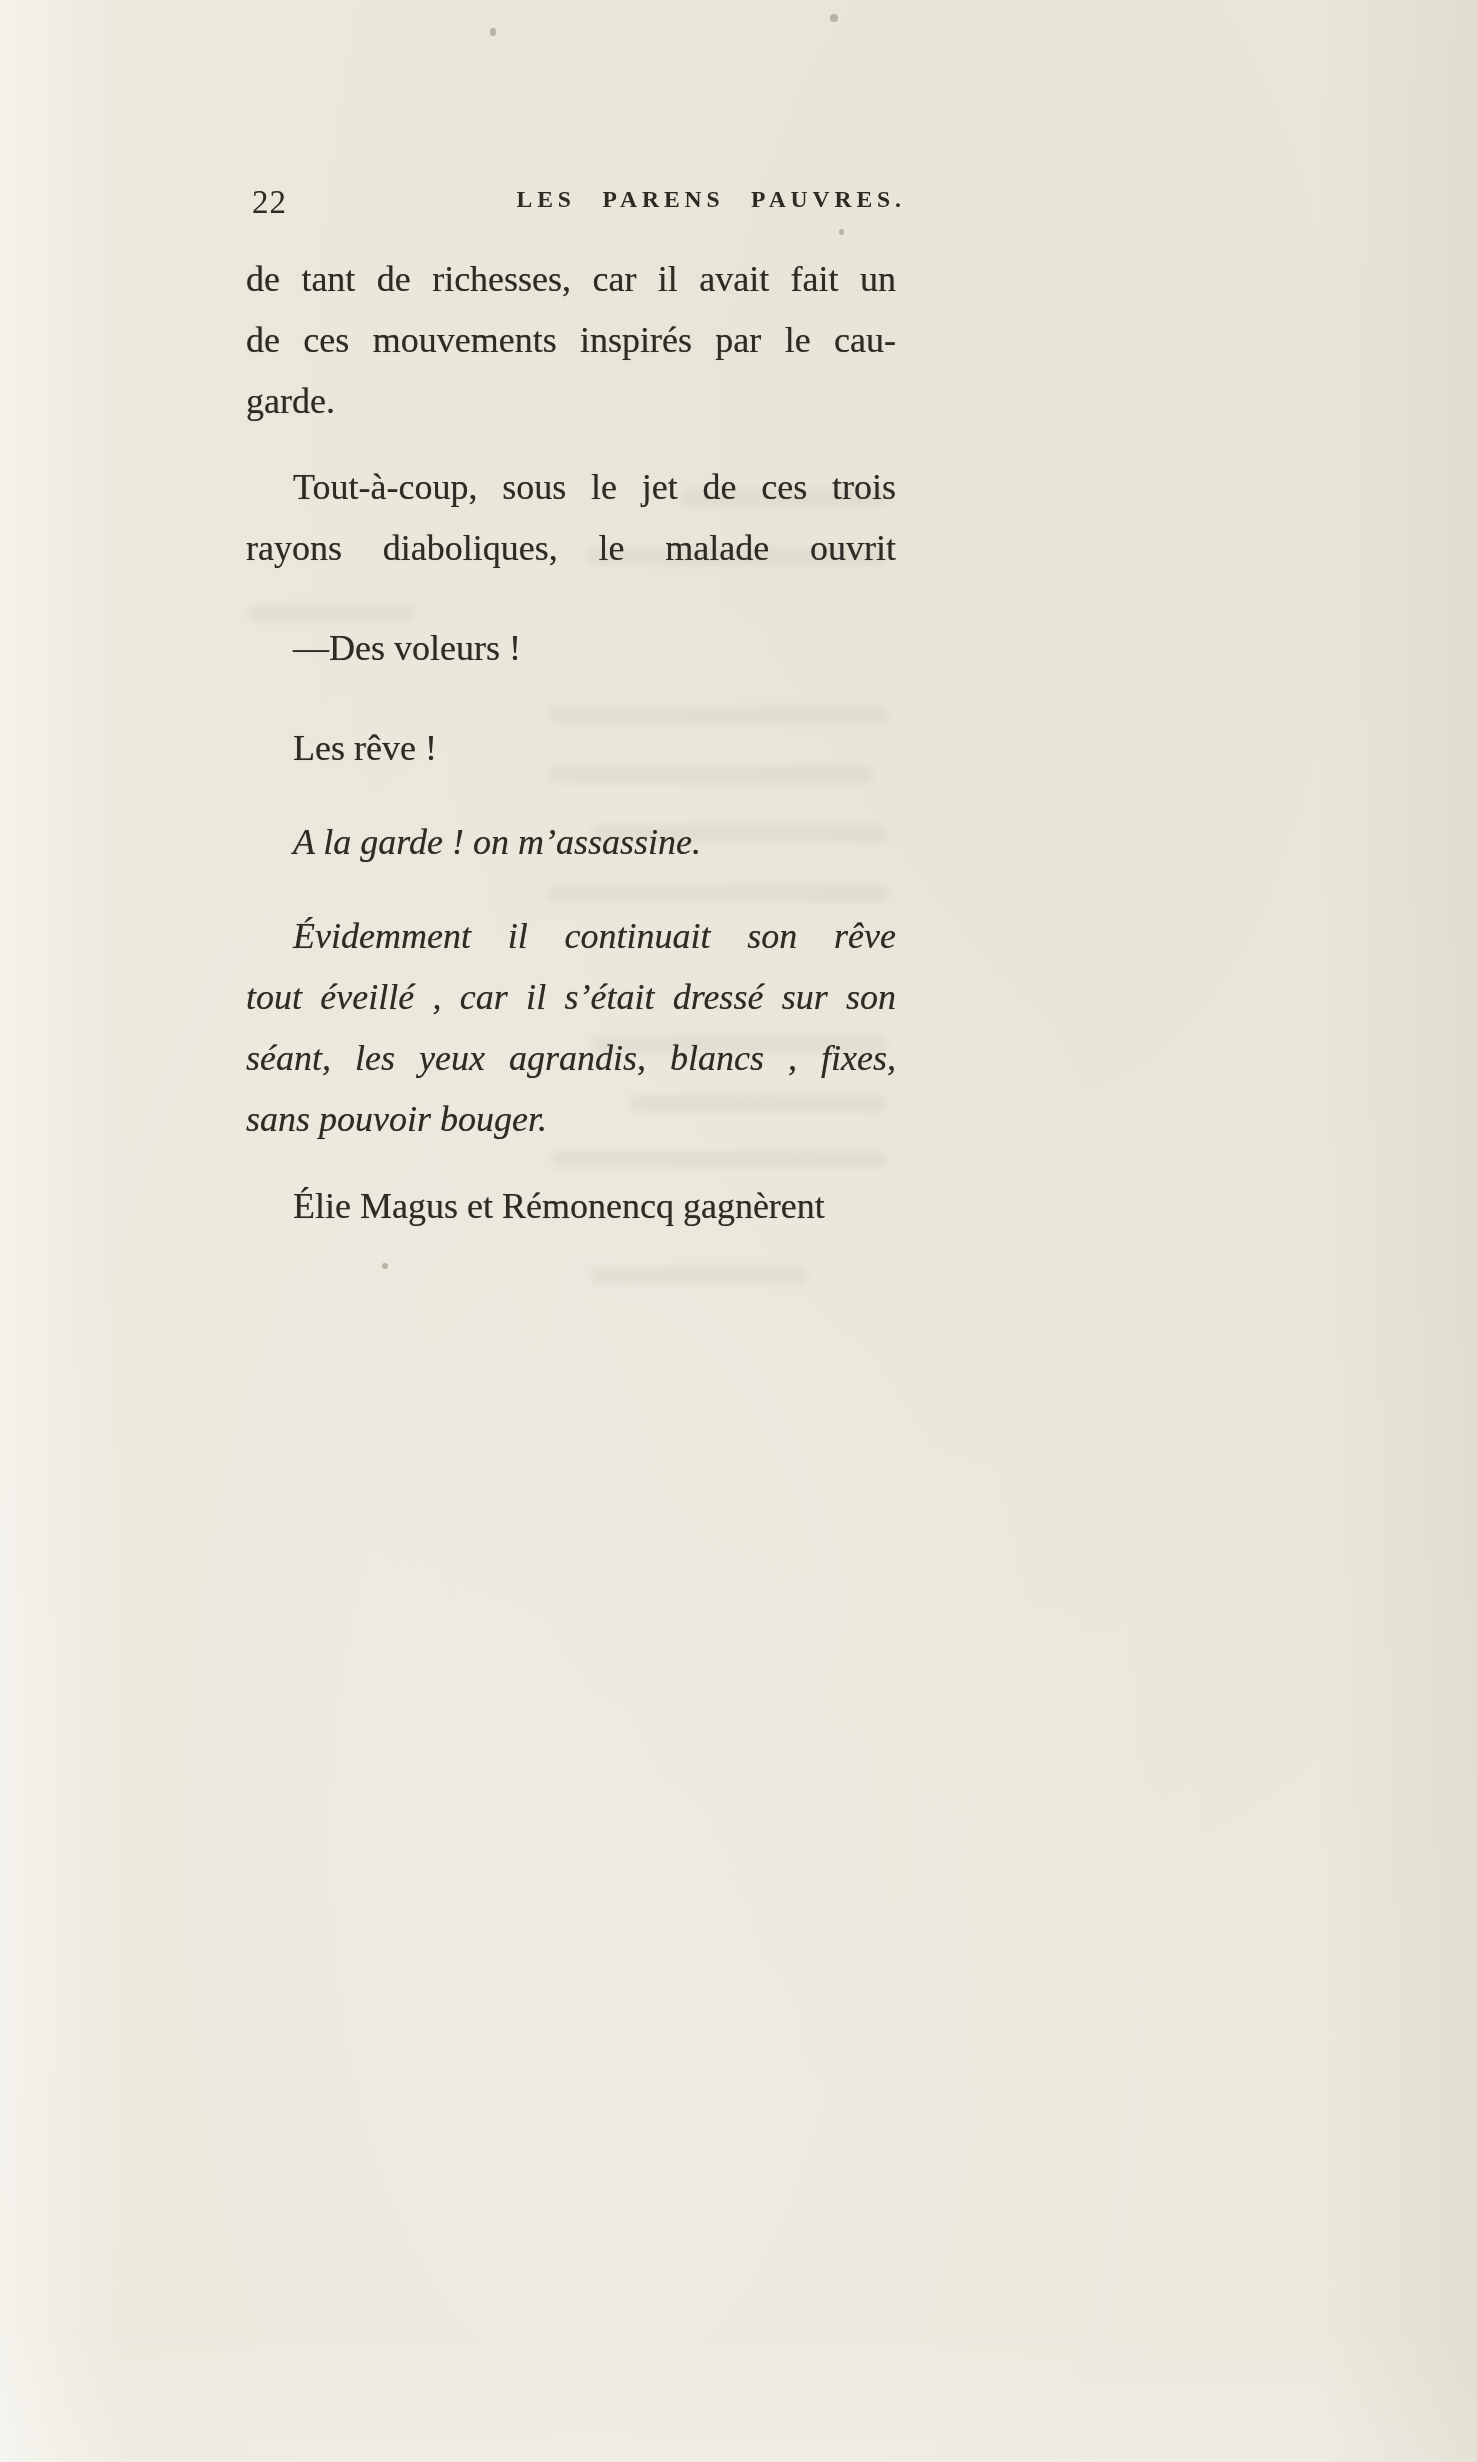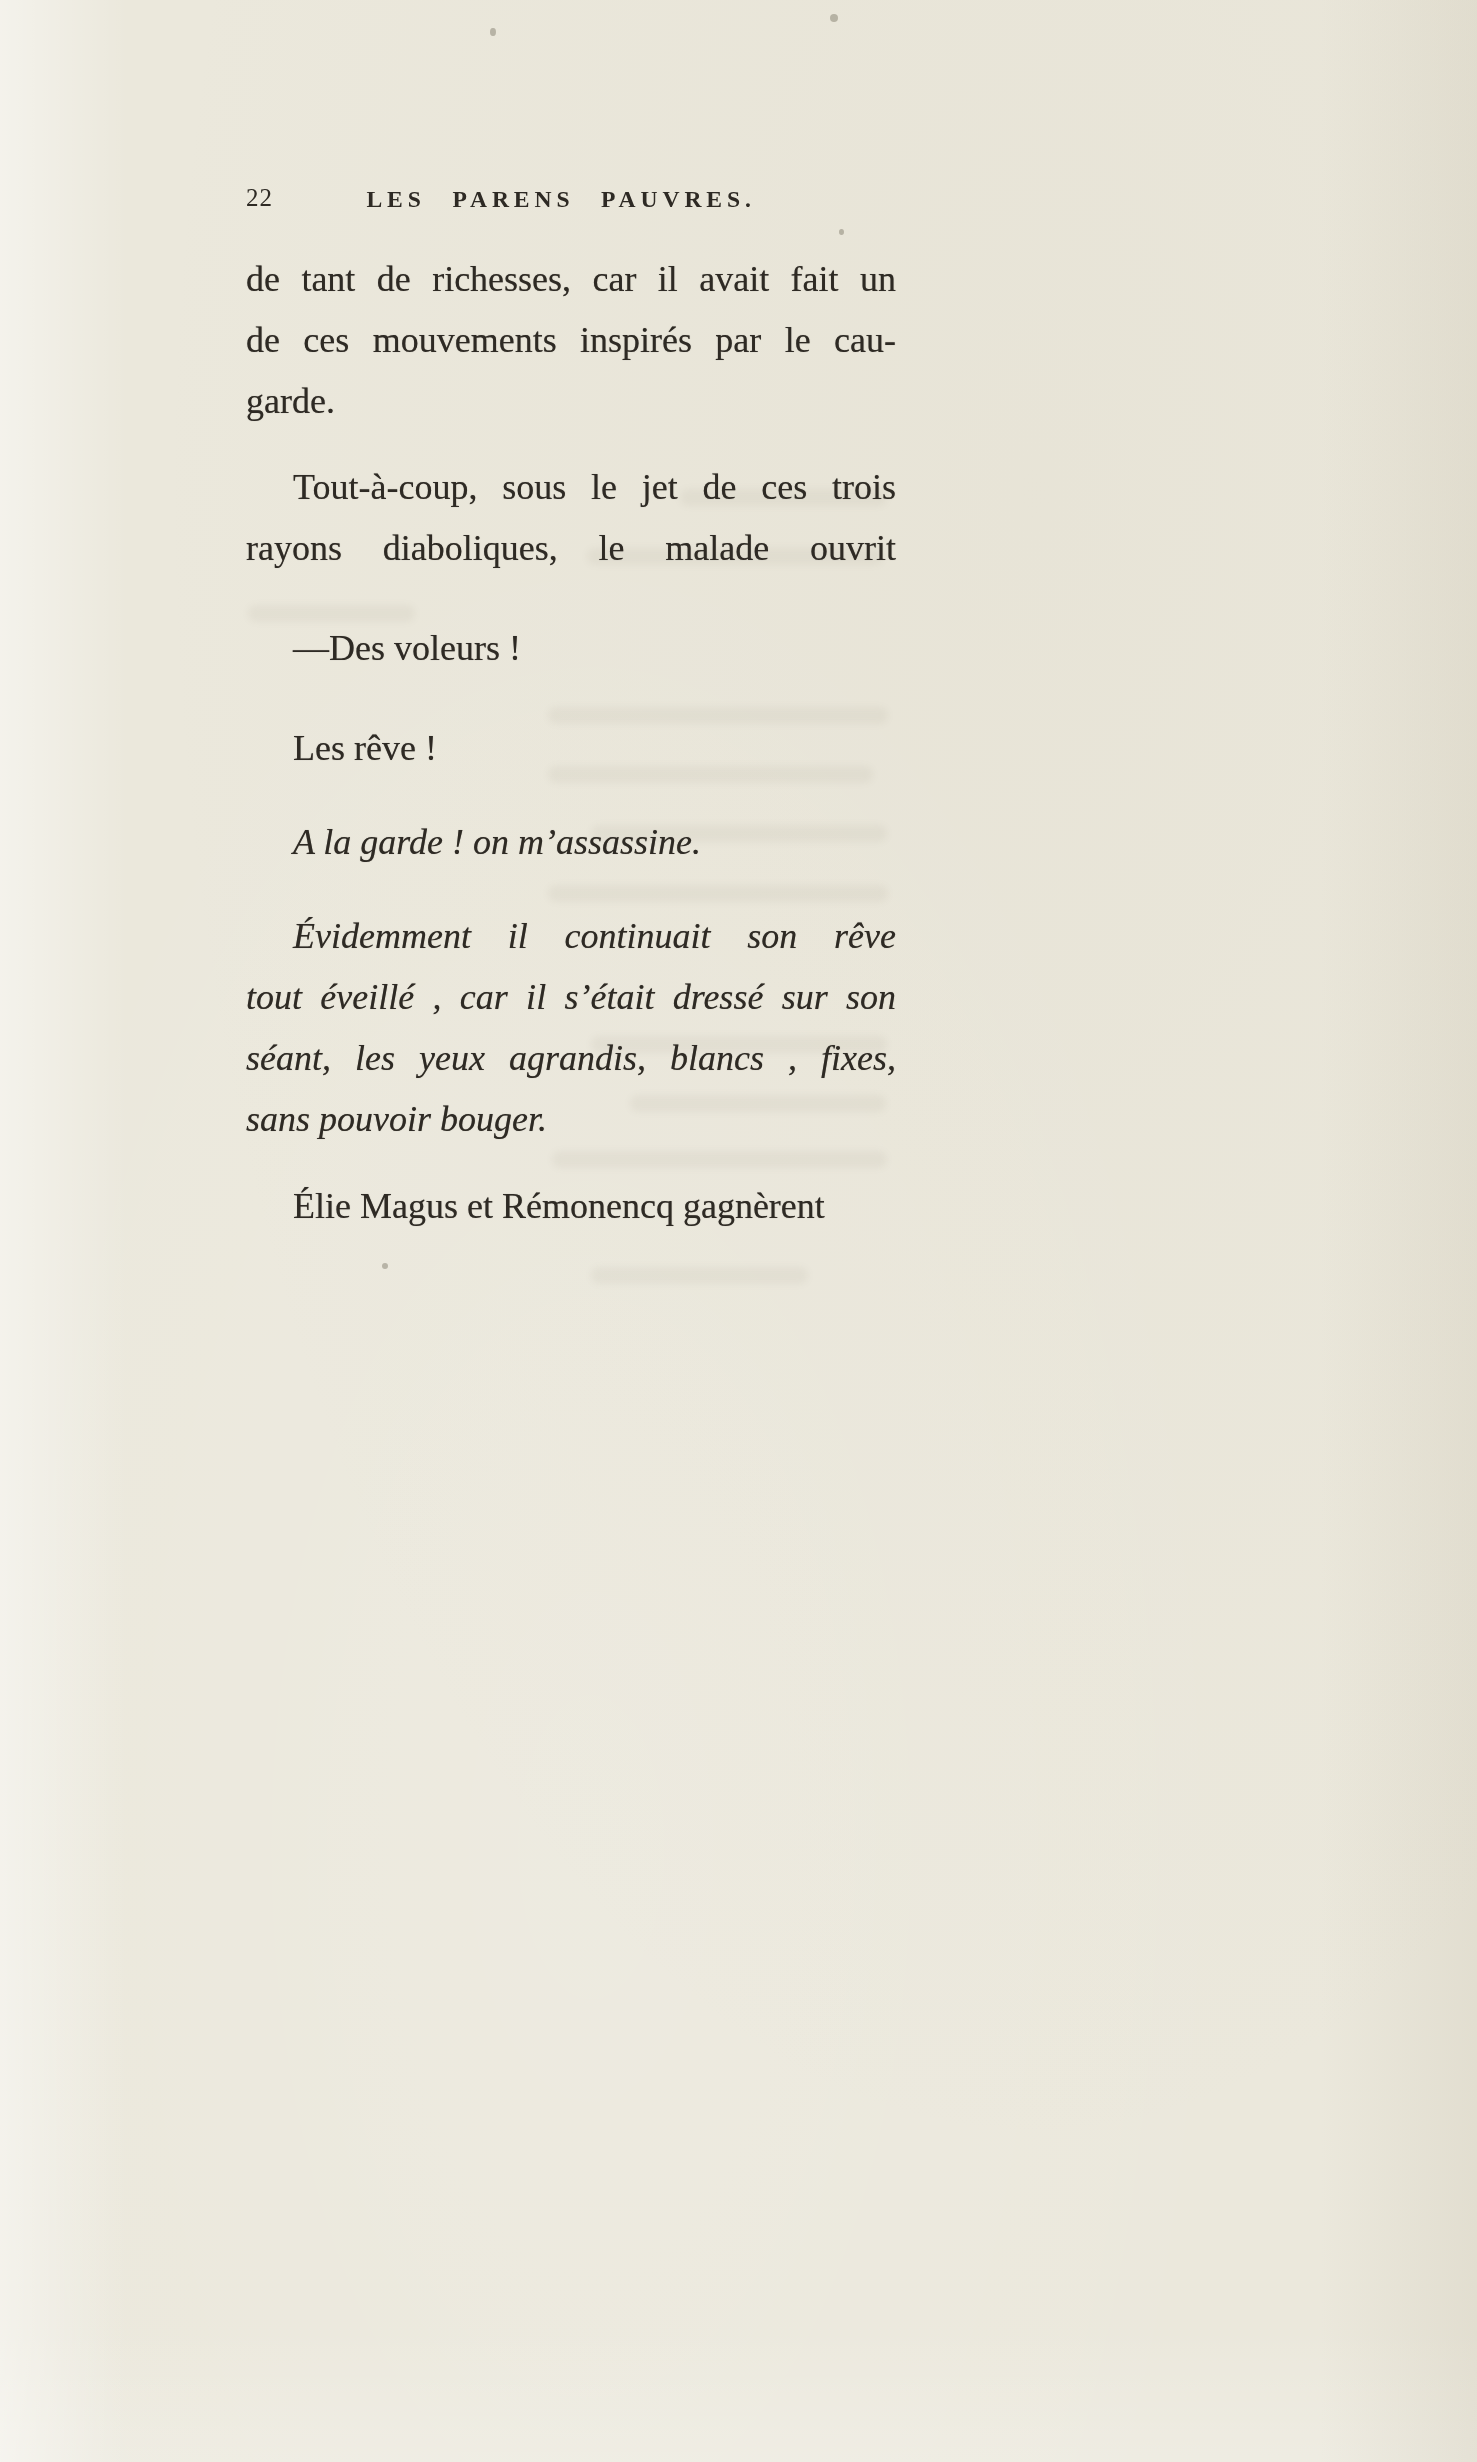--- a/index.html
+++ b/index.html
@@ -54,31 +54,31 @@
     top: 182px;
     width: 650px;
   }
   .header-row {
     position: relative;
     height: 41px;
     margin-bottom: 25.6px;
   }
   .page-number {
     position: absolute;
-    left: 0;
+    left: 6px;
     top: 2px;
-    font-size: 25px;
+    font-size: 33px;
     letter-spacing: 1px;
   }
   .running-title {
     position: absolute;
     left: -29.6px;
     right: -9.9px;
     top: 3.9px;
-    text-align: center;
+    text-align: right;
     font-size: 23.6px;
     font-weight: bold;
     letter-spacing: 4.9px;
     word-spacing: 15.8px;
   }
   .para {
     margin: 0;
   }
   .line {
     font-size: 36px;

